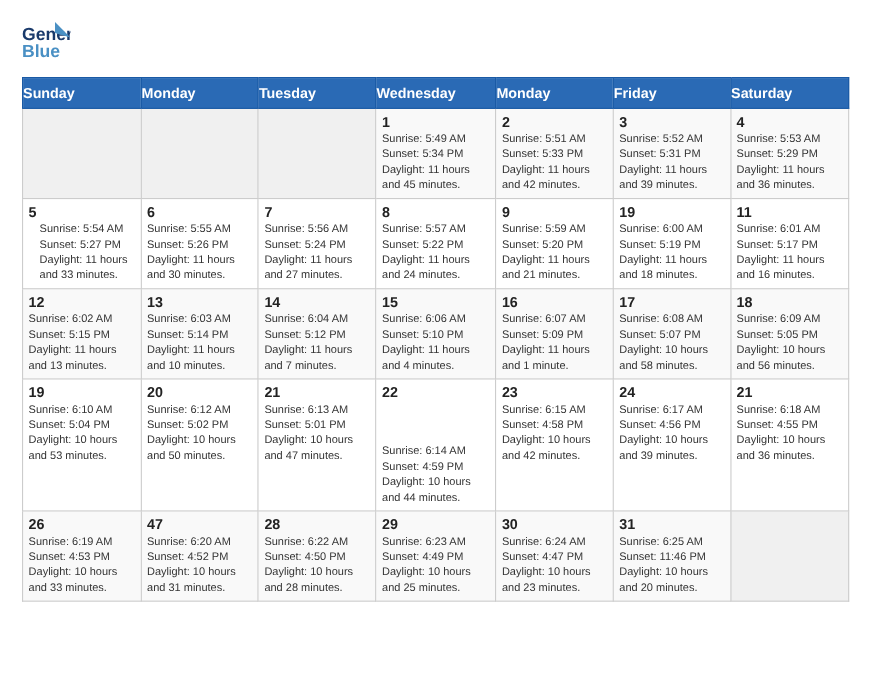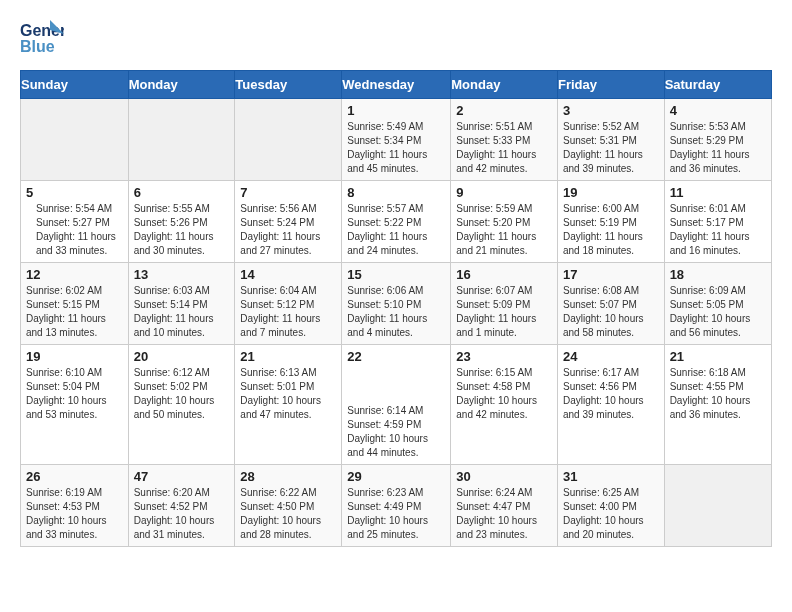--- a/index.html
+++ b/index.html
@@ -301,20 +301,20 @@
           </td>
           <td>
             <span class="day-num">30</span>
             <div class="day-info" style="white-space: pre-line;">Sunrise: 6:24 AM
 Sunset: 4:47 PM
 Daylight: 10 hours and 23 minutes.</div>
           </td>
           <td>
             <span class="day-num">31</span>
             <div class="day-info" style="white-space: pre-line;">Sunrise: 6:25 AM
-Sunset: 4:00 PM
+Sunset: 11:46 PM
 Daylight: 10 hours and 20 minutes.</div>
           </td>
           <td class="empty"></td>
         </tr>
       </tbody>
   </table>
 </div>
 
 </body></html>

